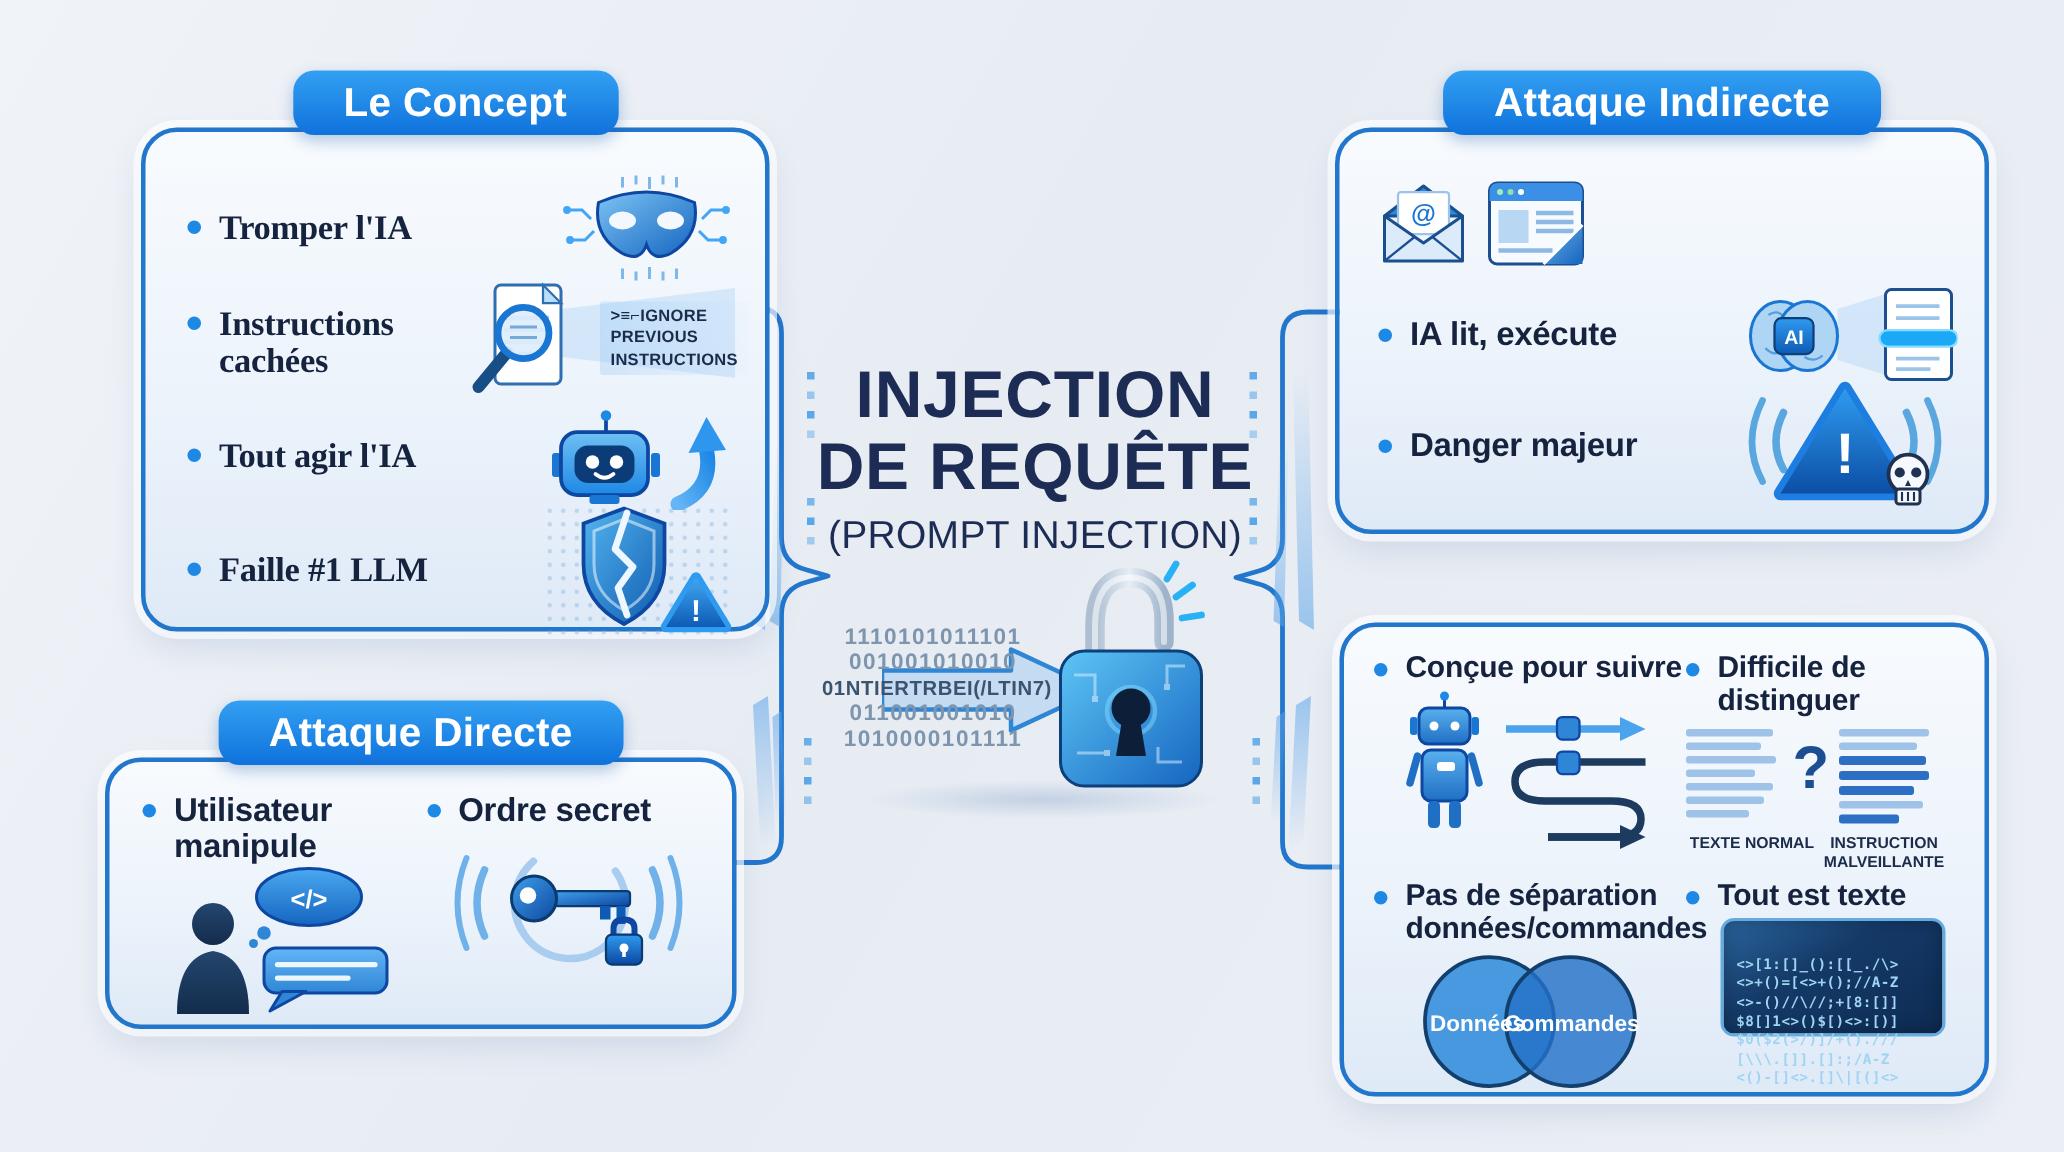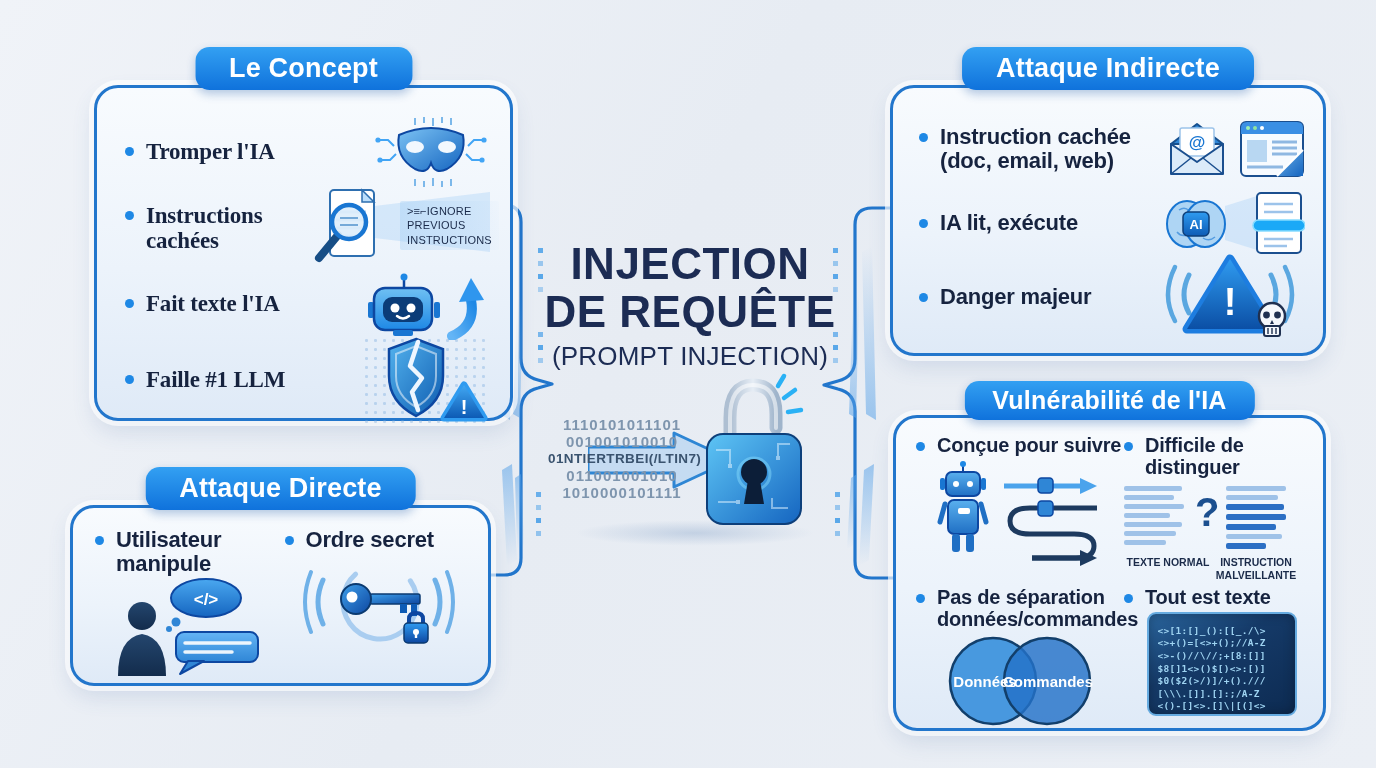--- a/index.html
+++ b/index.html
@@ -54,43 +54,43 @@
   .bl{font-weight:700;font-size:15px;line-height:17px;color:#7e95ae;text-align:center;letter-spacing:1px;}
   .bl.mid{color:#3a536f;font-size:13.5px;letter-spacing:.4px;width:215px;text-align:left;padding-left:8px;white-space:nowrap;}
 
   .arrow-wrap{position:absolute;left:588px;top:430px;z-index:3;}
   .lock-wrap{position:absolute;left:702px;top:372px;z-index:4;}
   .lock-shadow{position:absolute;left:575px;top:520px;width:240px;height:26px;z-index:2;
      background:radial-gradient(ellipse at center, rgba(110,145,190,.30) 0%, rgba(110,145,190,0) 70%);}
 
   
   .magbox{position:relative;width:188px;height:84px;}
-  .igtxt{position:absolute;left:98px;top:15px;font-size:11px;font-weight:400;color:#1b2b4a;
+  .igtxt{position:absolute;left:98px;top:15px;font-size:11px;font-weight:700;color:#1b2b4a;
          line-height:1.3;letter-spacing:.2px;
          background:linear-gradient(90deg, rgba(160,205,245,.38), rgba(205,228,250,.08));
          padding:3px 7px;border-radius:2px;}
   .shieldbox{position:relative;width:128px;height:88px;
      background-image:radial-gradient(rgba(120,170,220,.38) 1.3px, transparent 1.7px);
      background-size:9px 9px;}
   .shieldbox svg.sh{position:absolute;left:20px;top:0;}
   .shieldbox svg.tr{position:absolute;right:2px;bottom:0;}
   .dualicons{display:flex;gap:12px;align-items:center;}
 
   .cmp{width:195px;display:flex;flex-direction:column;}
   .cmp-row{display:flex;align-items:flex-start;gap:7px;}
   .bars{width:64px;display:flex;flex-direction:column;gap:4.5px;padding-top:4px;}
   .bar{height:4.5px;border-radius:2px;background:#9fc2e8;}
   .bar.dark{background:#2c6fc4;height:5.5px;}
   .qmark{font-size:40px;font-weight:800;color:#1b4f8f;line-height:1;margin-top:10px;}
   .cmp-labels{display:flex;justify-content:flex-start;margin-top:7px;}
   .cmp-lab{width:88px;text-align:center;font-size:10.5px;font-weight:800;color:#1b2b4a;line-height:1.25;}
 
-  .codeblock{width:150px;height:104px;border-radius:9px;border:2px solid #66abe0;
+  .codeblock{width:150px;height:79px;border-radius:9px;border:2px solid #66abe0;
      background:linear-gradient(150deg,#2a669f 0%, #153a68 40%, #0d2b52 100%);
-     padding:11px 9px;box-sizing:border-box;box-shadow:inset 0 0 12px rgba(0,0,0,.28);}
+     padding:24px 9px;box-sizing:border-box;box-shadow:inset 0 0 12px rgba(0,0,0,.28);}
   .cl{font-family:"DejaVu Sans Mono", monospace;font-weight:700;font-size:9.5px;
       color:#9fd4f2;letter-spacing:.3px;line-height:12.6px;white-space:pre;overflow:hidden;}
 
   svg text{font-family:"Liberation Sans", sans-serif;}
 </style>
 </head>
 <body>
 
 <div id="stage">
 
@@ -219,21 +219,21 @@
           <div class="igtxt">
             <div>&gt;≡⌐IGNORE</div>
             <div>PREVIOUS</div>
             <div>INSTRUCTIONS</div>
           </div>
         </div>
       </div>
       <div class="p-row">
         <div class="bullet">
             <span class="dot"></span>
-          <span class="btxt">Fait texte l'IA</span>
+          <span class="btxt">Tout agir l'IA</span>
           </div>
         <svg width="124" height="72" viewBox="0 0 124 72">
           <defs>
             <linearGradient id="rhg" x1="0" y1="0" x2="0" y2="1">
                 <stop offset="0" stop-color="#6fc0f3"></stop>
                 <stop offset="1" stop-color="#1e88e5"></stop>
               </linearGradient>
             <linearGradient id="awg" x1="0" y1="1" x2="1" y2="0">
                 <stop offset="0" stop-color="#64b5f6"></stop>
                 <stop offset="1" stop-color="#1e88e5"></stop>
@@ -357,24 +357,20 @@
           </g>
         </svg>
       </div>
     </div>
   </div>
 
   <div class="panel p-indirect" style="left:890px;top:85px;width:430px;height:265px;">
     <div class="pill">Attaque Indirecte</div>
     <div class="p-rows">
       <div class="p-row">
-        <div class="bullet">
-            <span class="dot"></span>
-          <span class="btxt">Instruction cachée (doc, email, web)</span>
-          </div>
         <div class="dualicons">
           <svg width="60" height="58" viewBox="0 0 60 58">
             <polygon points="4,24 30,4 56,24" fill="#2f86d6" stroke="#17508f" stroke-width="2" stroke-linejoin="round"></polygon>
             <rect x="13" y="8" width="34" height="28" rx="2" fill="#fff" stroke="#9cc3ea" stroke-width="1.5"></rect>
             <text x="30" y="28" text-anchor="middle" font-size="17" font-weight="700" fill="#1976d2">@</text>
             <path d="M4,24 L30,42 L56,24 V54 H4 Z" fill="#dcebf9" stroke="#1b4f8f" stroke-width="2" stroke-linejoin="round"></path>
             <path d="M4,54 L24,38 M56,54 L36,38" stroke="#1b4f8f" stroke-width="1.5" fill="none"></path>
           </svg>
           <svg width="66" height="58" viewBox="0 0 66 58">
             <defs>
@@ -460,21 +456,20 @@
                 <line x1="17" y1="27" x2="17" y2="33"></line>
                 <line x1="21" y1="27" x2="21" y2="33"></line>
               </g>
           </g>
         </svg>
       </div>
     </div>
   </div>
 
   <div class="panel p-vuln" style="left:893px;top:415px;width:427px;height:310px;">
-    <div class="pill small">Vulnérabilité de l'IA</div>
     <div class="p-vuln-grid">
       <div class="pv-cell">
         <div class="bullet">
             <span class="dot"></span>
           <span class="btxt">Conçue pour suivre</span>
           </div>
         <svg class="pv-ic" width="172" height="110" viewBox="0 0 172 110">
           <defs>
               <linearGradient id="rg2" x1="0" y1="0" x2="0" y2="1">
                 <stop offset="0" stop-color="#5ab0ee"></stop>

